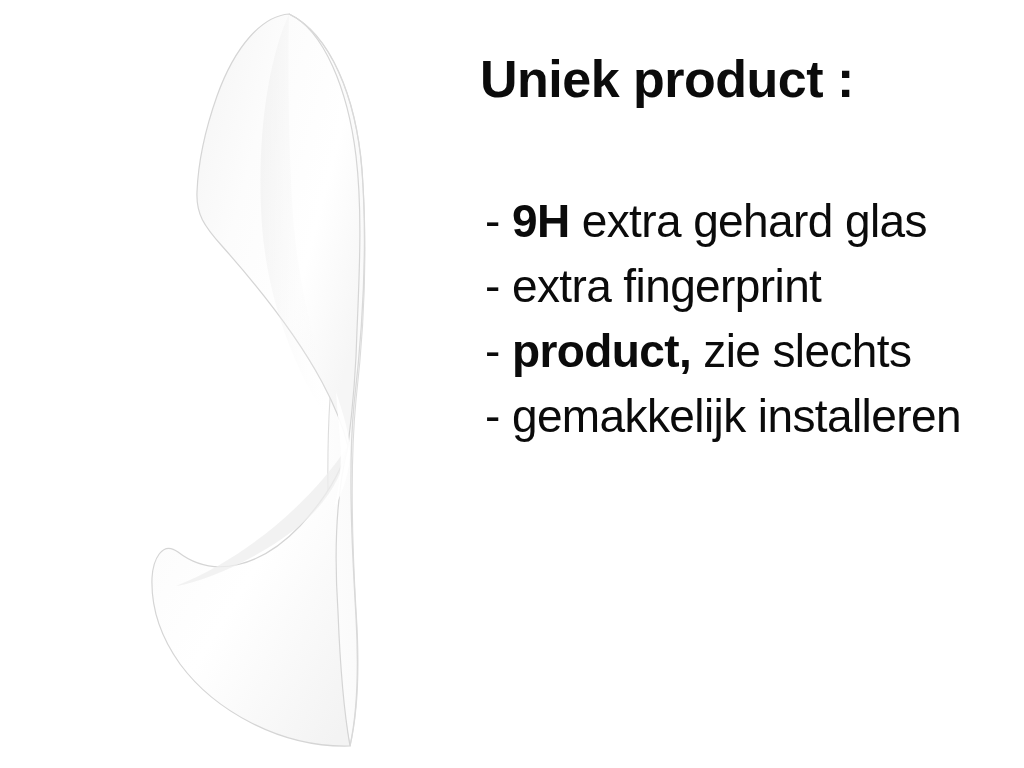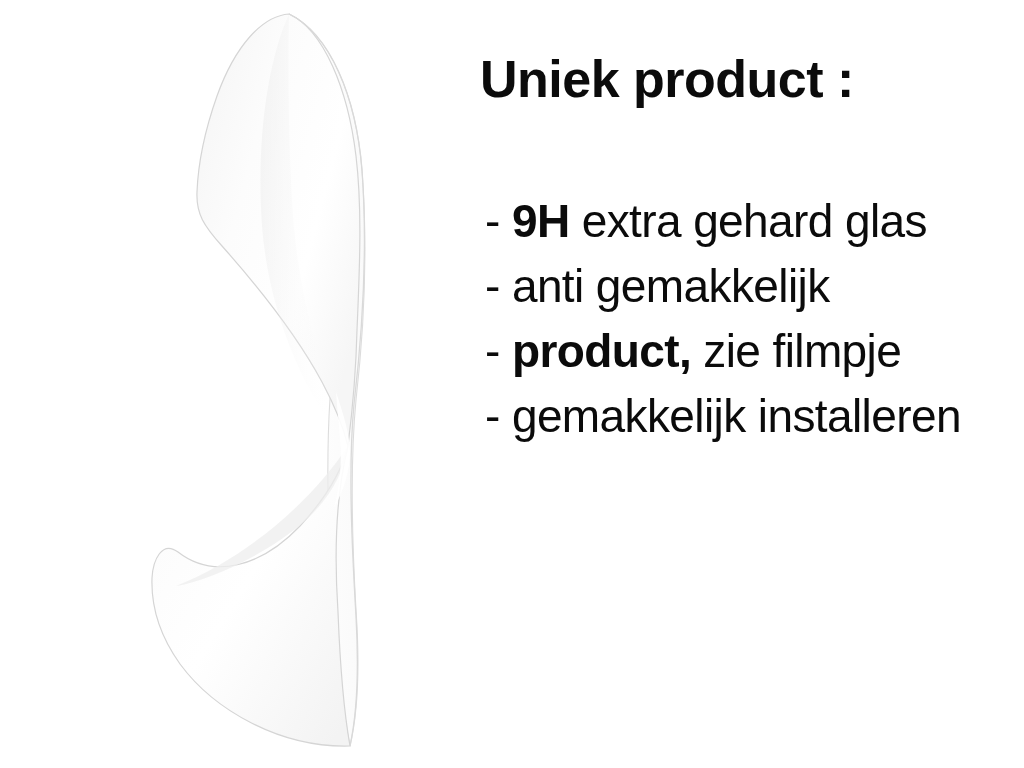--- a/index.html
+++ b/index.html
@@ -167,24 +167,24 @@
 
   <div id="copy-block">
 
     <div id="headline">Uniek product :</div>
 
     <ul id="feature-list">
       <li class="feature-item">
         <span class="dash">- </span><b>9H</b><span> extra gehard glas</span>
       </li>
       <li class="feature-item">
-        <span class="dash">- </span><span>anti gemakkelijk</span>
+        <span class="dash">- </span><span>extra fingerprint</span>
       </li>
       <li class="feature-item">
-        <span class="dash">- </span><b>product,</b><span> zie filmpje</span>
+        <span class="dash">- </span><b>product,</b><span> zie slechts</span>
       </li>
       <li class="feature-item">
         <span class="dash">- </span><span>gemakkelijk installeren</span>
       </li>
     </ul>
 
   </div>
 </div>
 
 </body></html>

